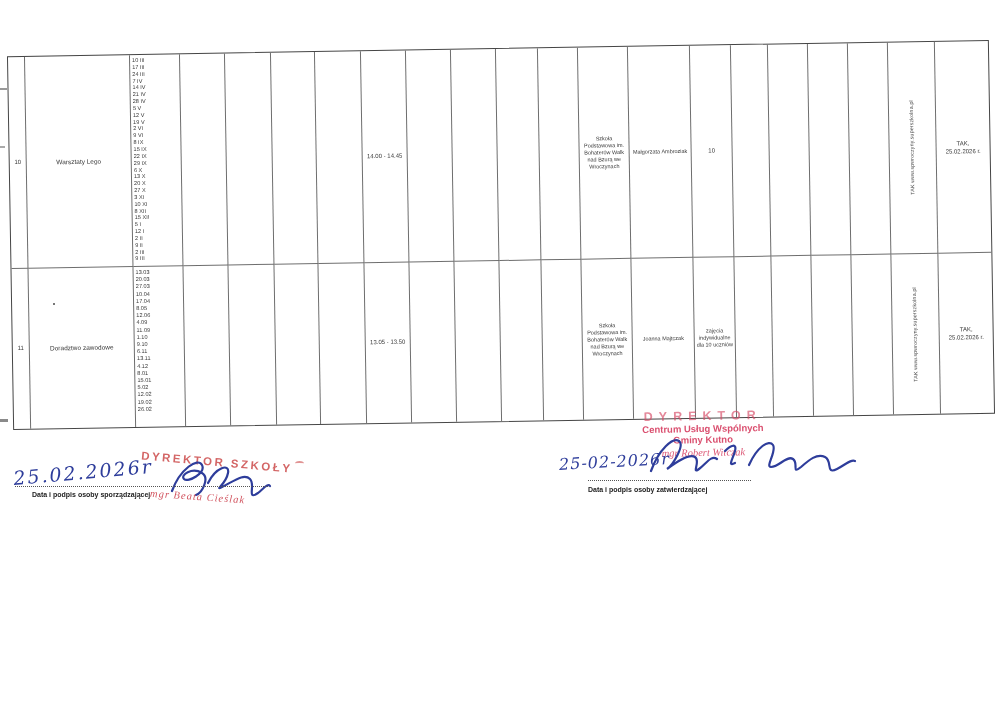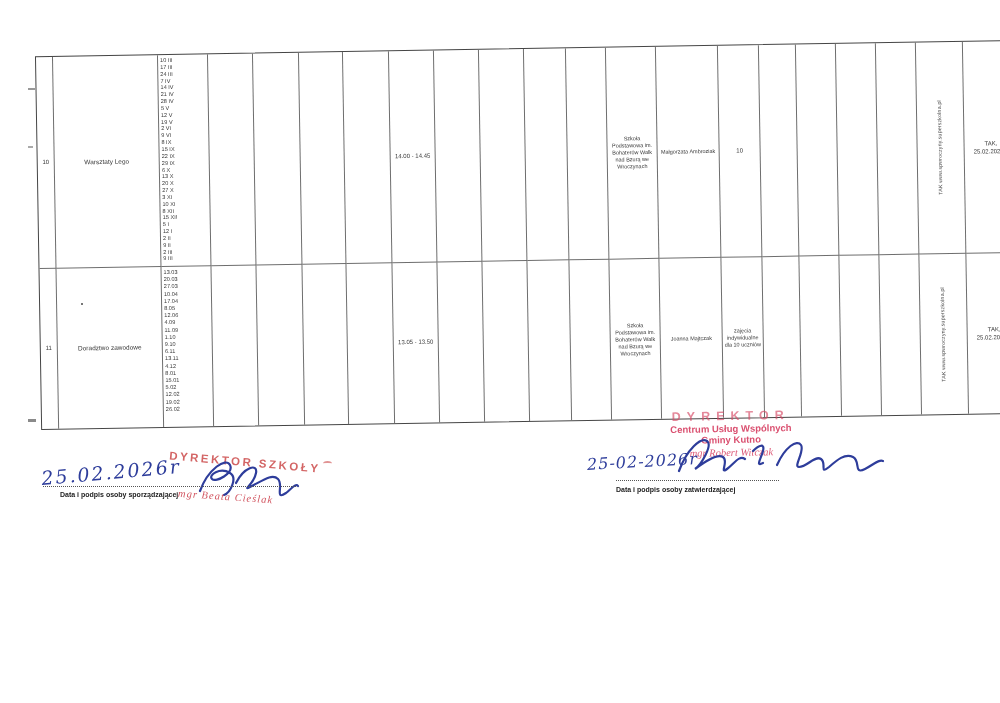--- a/index.html
+++ b/index.html
@@ -1,18 +1,18 @@
 <!DOCTYPE html>
 <html><head>
 <meta charset="utf-8">
 <style>
   * { box-sizing: border-box; margin: 0; padding: 0; }
   html, body { width: 1000px; height: 703px; background: #ffffff; overflow: hidden;
     font-family: "Liberation Sans", sans-serif; color: #3a3a3a; }
-  .page { position: relative; width: 908px; height: 703px; background: #fff; margin-left: 28px; }
+  .page { position: relative; width: 908px; height: 703px; background: #fff; }
 
   
   .scan-table {
     position: absolute; left: 10px; top: 48px; width: 982px; height: 374px;
     transform: rotate(-0.95deg); transform-origin: 50% 50%;
     border: 1px solid #454545; background: #fff;
     display: grid;
     grid-template-columns: 17px 105px 50px 45px 46px 44px 46px 45px 45px 45px 42px 40px 50px 62px 41px 37px 40px 40px 40px 47px 53px;
     grid-template-rows: 212px 160px;
   }

